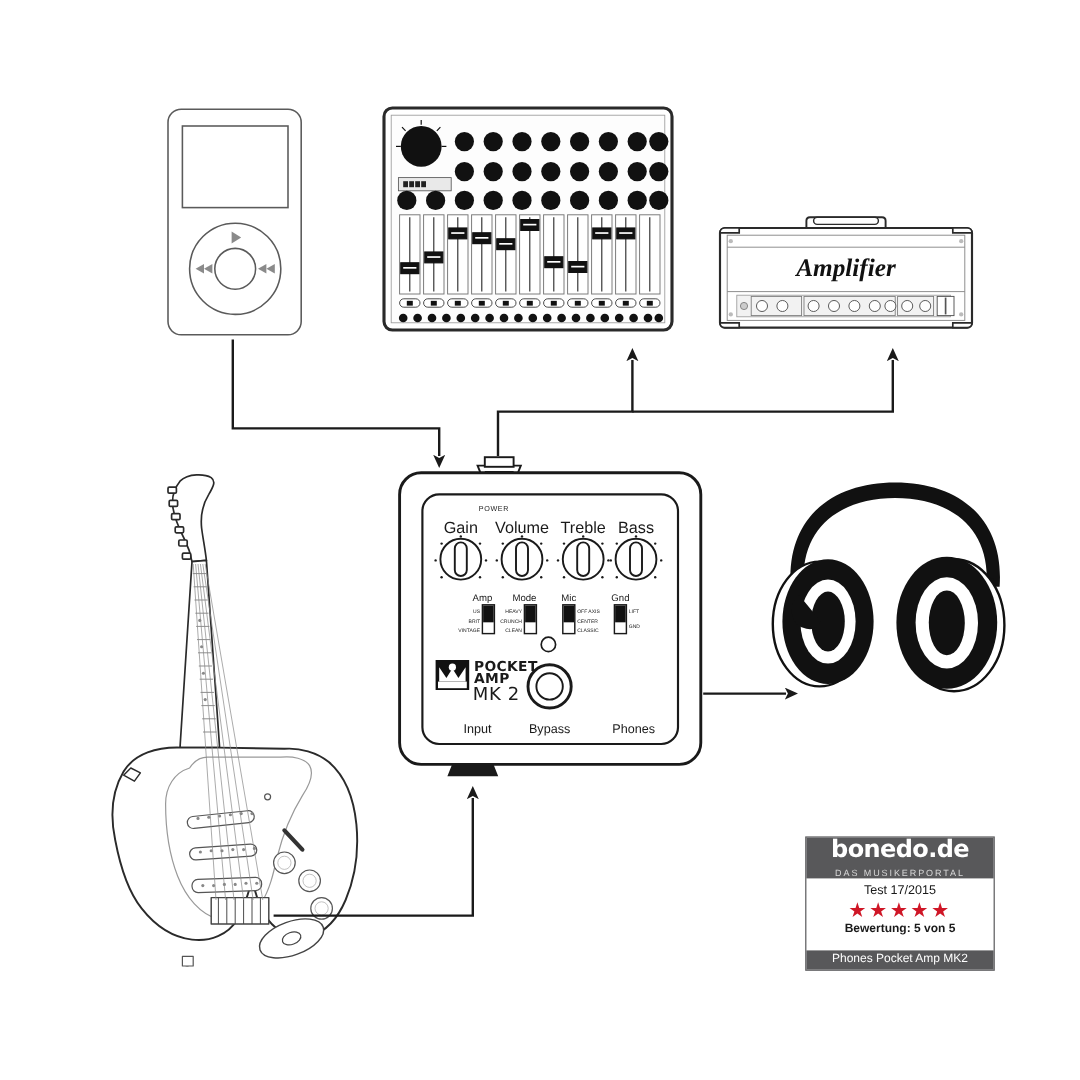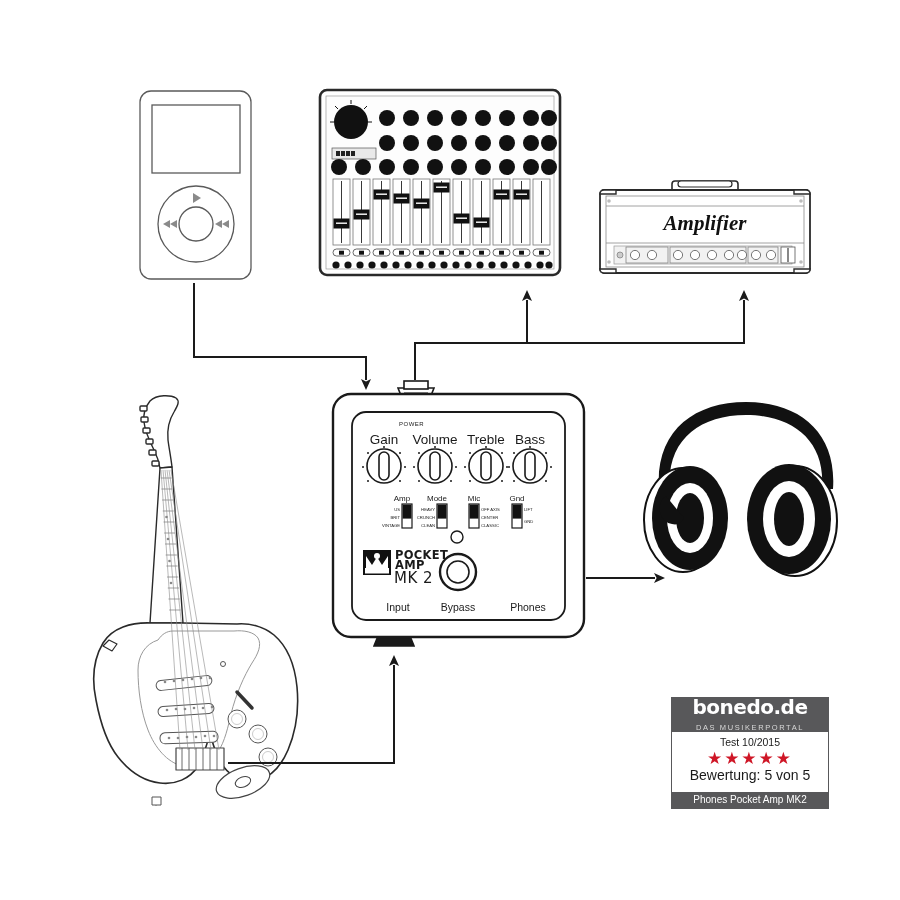--- a/index.html
+++ b/index.html
@@ -9,21 +9,21 @@
   .badge{position:absolute;left:671px;top:697px;width:158px;height:112px;background:#ffffff;
          border:1px solid #58585a;box-sizing:border-box;}
   .badge-top{background:#58585a;height:34px;display:flex;flex-direction:column;
              align-items:center;justify-content:center;}
   .badge-brand{color:#ffffff;font-size:20px;font-weight:bold;letter-spacing:-0.5px;line-height:20px;
                font-family:"DejaVu Sans",sans-serif;}
   .badge-sub{color:#d8d8d8;font-size:7.5px;letter-spacing:1.6px;line-height:10px;margin-top:6px;}
   .badge-mid{padding:3px 0 2px;text-align:center;}
   .badge-test{font-size:10.5px;color:#1a1a1a;line-height:14px;}
   .badge-stars{font-size:17px;color:#cf1626;letter-spacing:2px;line-height:19px;}
-  .badge-rating{font-size:14px;color:#1a1a1a;font-weight:normal;line-height:14px;}
+  .badge-rating{font-size:10px;color:#1a1a1a;font-weight:bold;line-height:14px;}
   .badge-bottom{background:#58585a;color:#fff;font-size:10px;text-align:center;
                 line-height:16px;height:16px;position:absolute;left:0;right:0;bottom:0;}
 </style>
 </head>
 <body>
 
 <div id="stage">
 
 <svg width="900" height="900" viewBox="0 0 900 900">
   <defs>
@@ -541,20 +541,20 @@
     <text x="528" y="611" font-size="10.5" text-anchor="middle">Phones</text>
   </g>
 </svg>
 
 <div class="badge">
   <div class="badge-top">
     <div class="badge-brand">bonedo.de</div>
     <div class="badge-sub">DAS MUSIKERPORTAL</div>
   </div>
   <div class="badge-mid">
-    <div class="badge-test">Test 10/2015</div>
+    <div class="badge-test">Test 17/2015</div>
     <div class="badge-stars">★★★★★</div>
     <div class="badge-rating">Bewertung: 5 von 5</div>
   </div>
   <div class="badge-bottom">Phones Pocket Amp MK2</div>
 </div>
 
 </div>
 
 </body></html>

